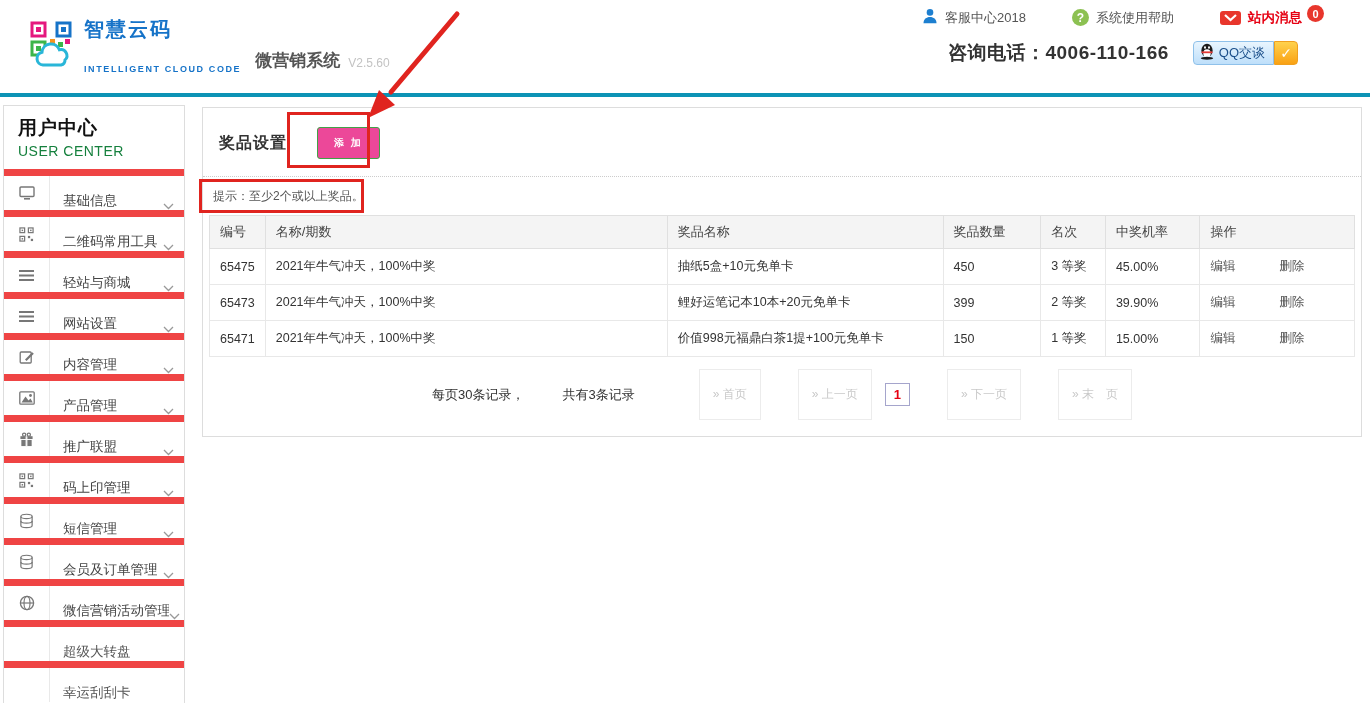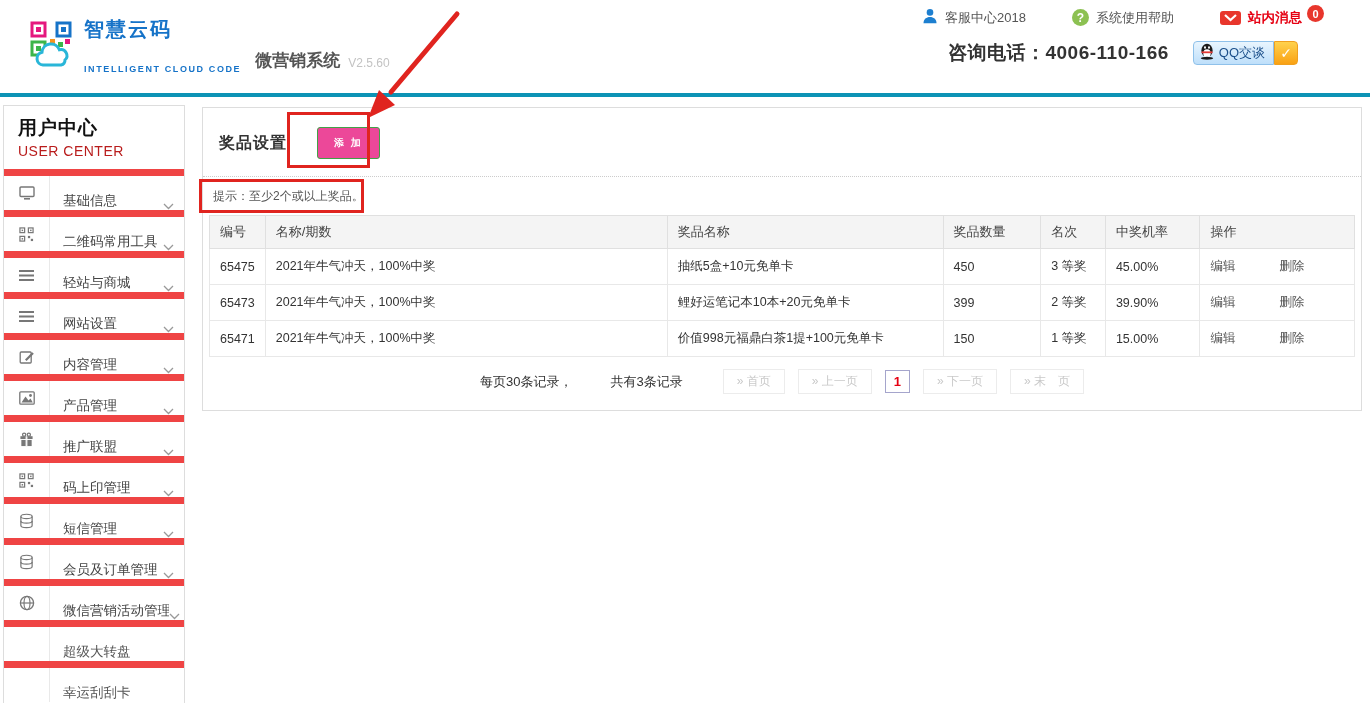--- a/index.html
+++ b/index.html
@@ -36,21 +36,21 @@
     font-size:13px; color:#1b4f8a; cursor:pointer;}
   .qq-check { width:24px; height:24px; border-radius:0 4px 4px 0; border:1px solid #f0a01f;
     background:linear-gradient(#ffd24d,#f9a114); color:#fff; font-size:14px; font-weight:bold;
     display:flex; align-items:center; justify-content:center; cursor:pointer;}
 
   
   .sidebar { position:absolute; left:3px; top:105px; width:182px; height:600px;
     background:#fff; border:1px solid #ddd; border-bottom:none;}
   .sb-head { padding:9px 14px 8px; height:63px; }
   .sb-title { font-size:19px; font-weight:bold; color:#111; letter-spacing:1px;}
-  .sb-sub { font-size:14px; color:#b91c1c; margin-top:2px; letter-spacing:0.5px;}
+  .sb-sub { font-size:14px; color:#15803d; margin-top:2px; letter-spacing:0.5px;}
   .sb-item, .sb-subitem { display:flex; align-items:flex-end; height:41px; border-top:7px solid #ef4444; cursor:pointer;}
   .sb-ic { width:46px; height:100%; border-right:1px solid #e9e9e9; display:flex; align-items:center; justify-content:center; flex:none;}
   .sb-label { flex:1; padding-left:13px; font-size:13.5px; color:#444; white-space:nowrap; overflow:hidden;}
   .sb-chev { margin-right:10px; flex:none; display:flex;}
   .sb-subitem .sb-label { color:#555; }
 
   
   .panel { position:absolute; left:202px; top:107px; width:1160px; background:#fff; border:1px solid #ddd;}
   .panel-head { display:flex; align-items:center; padding:19px 16px 17px; border-bottom:1px dotted #ccc;}
   .page-title { font-size:16px; font-weight:bold; color:#333; letter-spacing:1px;}
@@ -63,22 +63,22 @@
   table { width:100%; border-collapse:collapse; border:1px solid #dcdcdc; }
   th { background:#f4f4f4; font-weight:normal; font-size:13px; color:#444; text-align:left;
     padding:7px 10px; border:1px solid #e0e0e0; }
   td { font-size:12.5px; color:#333; padding:9px 10px; border:1px solid #e8e8e8; background:#fff;}
   .act { color:#555; cursor:pointer; }
   .act + .act { margin-left:44px; }
 
   .pager { display:flex; align-items:center; justify-content:center; padding:12px 0 16px; font-size:13px; color:#333;}
   .pager .total { margin-left:38px; }
   .pg-btns { display:flex; align-items:center; gap:13px; margin-left:40px;}
-  .pg { background:#fff; border:1px solid #ececec; color:#c9c9c9; font-size:12px; padding:3px 13px;
-    cursor:pointer; font-family:"Liberation Sans","DejaVu Sans",sans-serif;}
+  .pg { background:#fff; border:1px solid #ececec; color:#c9c9c9; font-size:12px; padding:16px 13px;
+    cursor:pointer; font-family:"Liberation Sans","DejaVu Sans",sans-serif;margin-left:24px;}
   .pg-cur { background:#fff; border:1px solid #a5a5cc; color:#e60012; font-weight:bold; font-size:13px;
     padding:3px 8px; cursor:pointer; font-family:"Liberation Sans","DejaVu Sans",sans-serif;}
 
   
   .ann-box { position:absolute; border:3px solid #e0241f; pointer-events:none; }
   .ann-arrow { position:absolute; left:0; top:0; pointer-events:none; }
 </style>
 </head>
 <body>
 

